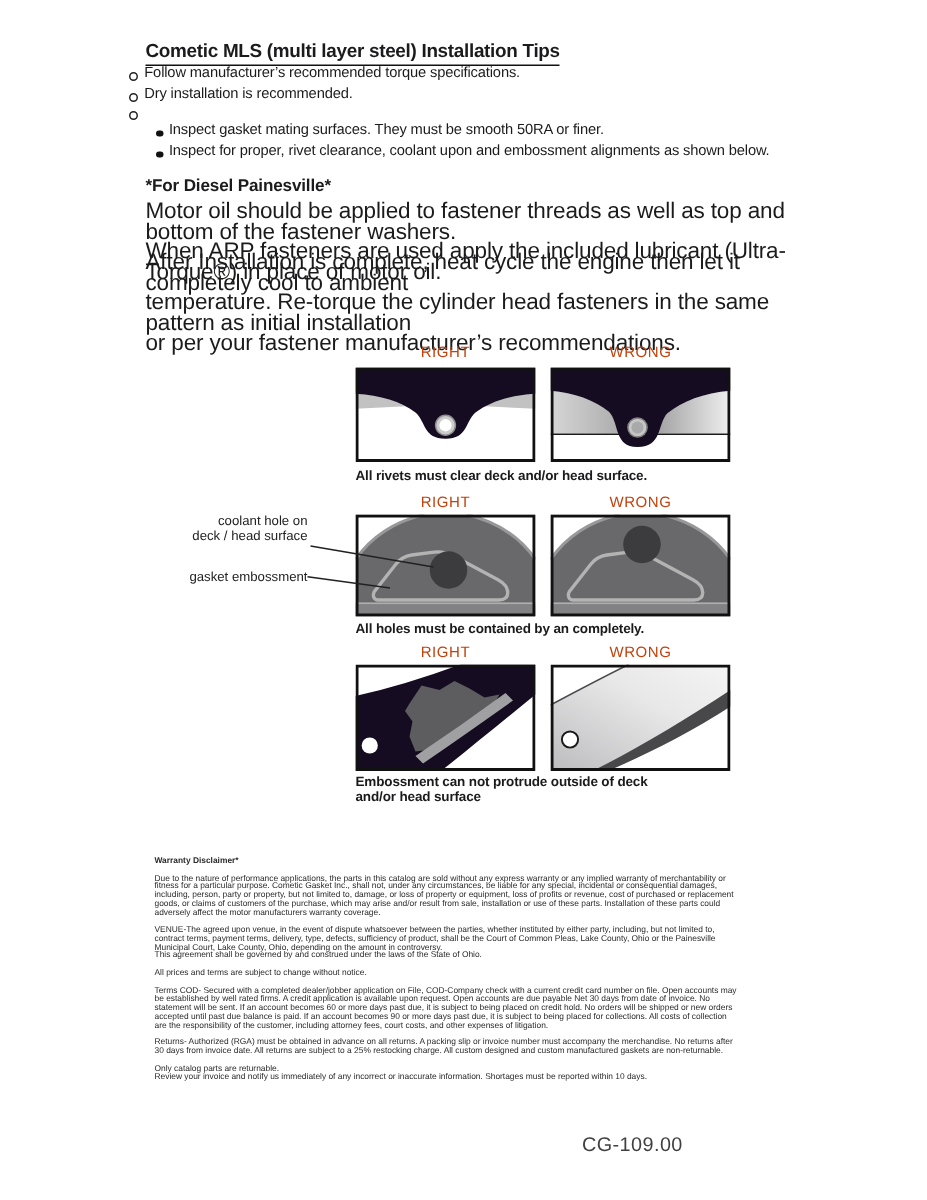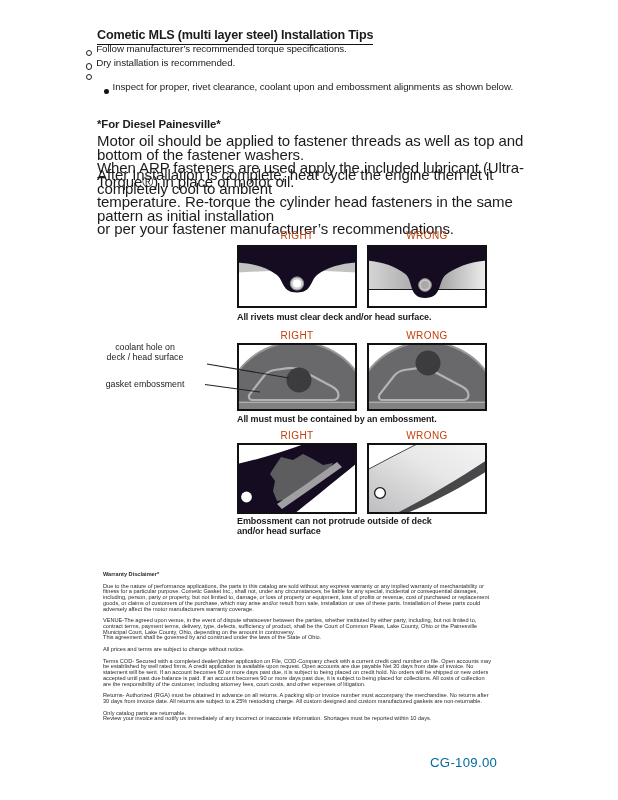--- a/index.html
+++ b/index.html
@@ -2,34 +2,34 @@
 <html style="--gasket-dark: #150c21; --deck-gray: #c2c2c2; --body-gray: #69696b; --embossment-line: #b3b3b3; --coolant-hole: #3c3c3e; --text: #1b1b1d;"><head>
 <meta charset="utf-8">
 <style>
   html,body{margin:0;padding:0;background:#fff;}
   .page{position:relative;width:618px;height:800px;background:#fff;overflow:hidden;
         font-family:"Liberation Sans",sans-serif;color:var(--text,#1b1b1d);}
   .abs{position:absolute;}
   .title{font-size:12.6px;font-weight:700;letter-spacing:-0.2px;border-bottom:1.6px solid #111;
          padding-bottom:2px;display:inline-block;}
   .body-txt{font-size:15px;line-height:13.6px;letter-spacing:-0.1px;white-space:pre-line;}
-  .bullet-row{display:flex;align-items:flex-end;font-size:9.8px;line-height:13.8px;letter-spacing:-0.1px;}
+  .bullet-row{display:flex;align-items:center;font-size:9.8px;line-height:13.8px;letter-spacing:-0.1px;}
   .b-open{width:4.2px;height:4.2px;border:1.1px solid #222;border-radius:50%;display:inline-block;
           margin:4.4px 4px 0 0;flex:none;}
   .b-fill{width:4.6px;height:4.6px;background:#111;border-radius:50%;display:inline-block;
           margin:4.2px 4px 0 0;flex:none;}
   .sub{margin-left:18px;}
   .section-hd{font-size:11.4px;font-weight:700;letter-spacing:-0.1px;}
   .rw-hd{font-size:10px;letter-spacing:0.4px;width:120px;text-align:center;color:#c2410c;}
   .caption{font-size:9px;font-weight:700;letter-spacing:-0.1px;white-space:pre-line;line-height:10.6px;}
-  .dia-label{font-size:8.8px;line-height:10px;text-align:center;white-space:pre-line;width:120px;color:#222;}
+  .dia-label{font-size:8.8px;line-height:10px;text-align:right;white-space:pre-line;width:120px;color:#222;}
   .warranty{width:418px;font-size:5.6px;line-height:5.7px;letter-spacing:0;color:#2a2a2c;}
   .warranty p{margin:0 0 6px 0;white-space:pre-line;}
   .warranty .w-hd{font-weight:700;margin-bottom:6px;}
-  .footer-code{font-size:13.2px;color:#0369a1;letter-spacing:0.3px;margin-left:42px;}
+  .footer-code{font-size:13.2px;color:#404040;letter-spacing:0.3px;}
   svg{display:block;}
 </style>
 </head>
 <body>
 
 <div class="page">
 
   <div class="abs" style="left:97px;top:25px;">
     <span class="title">Cometic MLS (multi layer steel) Installation Tips</span>
   </div>
@@ -38,20 +38,24 @@
     <div class="bullet-row">
       <span class="b-open"></span>
       <span>Follow manufacturer’s recommended torque specifications.</span>
     </div>
     <div class="bullet-row">
       <span class="b-open"></span>
       <span>Dry installation is recommended.</span>
     </div>
     <div class="bullet-row">
       <span class="b-open"></span>
+    </div>
+    <div class="bullet-row sub">
+      <span class="b-fill"></span>
+      <span>Inspect gasket mating surfaces.  They must be smooth 50RA or finer.</span>
     </div>
     <div class="bullet-row sub">
       <span class="b-fill"></span>
       <span>Inspect for proper, rivet clearance, coolant upon and embossment alignments as shown below.</span>
     </div>
   </div>
 
   <div class="abs section-hd" style="left:97px;top:118px;">*For Diesel Painesville*</div>
   <div class="abs body-txt" style="left:97px;top:134px;width:440px;">Motor oil should be applied to fastener threads as well as top and bottom of the fastener washers.
 When ARP fasteners are used apply the included lubricant (Ultra-Torque®) in place of motor oil.</div>
@@ -126,21 +130,21 @@
     <rect x="0" y="60" width="120" height="8" fill="#828285"></rect>
     <circle cx="61" cy="20" r="12.5" style="fill:var(--coolant-hole)"></circle>
     <rect x="1" y="1" width="118" height="66" fill="none" stroke="#111" stroke-width="2"></rect>
   </svg>
 
   <svg class="abs" style="left:200px;top:355px;" width="110" height="45" viewBox="0 0 110 45">
     <line x1="7" y1="9" x2="89" y2="23" stroke="#222" stroke-width="1.1"></line>
     <line x1="5" y1="29.5" x2="60" y2="37" stroke="#222" stroke-width="1.1"></line>
   </svg>
 
-  <div class="abs caption" style="left:237px;top:414px;">All must must be contained by an embossment.</div>
+  <div class="abs caption" style="left:237px;top:414px;">All holes must be contained by an completely.</div>
 
   <div class="abs rw-hd" style="left:237px;top:429.5px;">RIGHT</div>
   <div class="abs rw-hd" style="left:367px;top:429.5px;">WRONG</div>
 
   <svg class="abs" style="left:237px;top:443px;" width="120" height="71" viewBox="0 0 120 71">
     <rect x="0" y="0" width="120" height="71" fill="#ffffff"></rect>
     <path d="M70,0 H120 V20 C98,38 76,56 57,71 H0 V21 Q32,14 70,0 Z" style="fill:var(--gasket-dark)"></path>
     <path d="M36,26 L44,14 L56,17 L66,11 L76,16 L86,22 L96,20 L92,27 L78,37 L62,48 L48,57 L40,58 L36,48 L38,38 L33,31 Z" fill="#5d5d5f"></path>
     <path d="M40,61 Q70,41 100,19 L105,24 Q74,46 45,66 Z" fill="#a0a0a2"></path>
     <circle cx="9.5" cy="54" r="5.4" fill="#ffffff"></circle>

